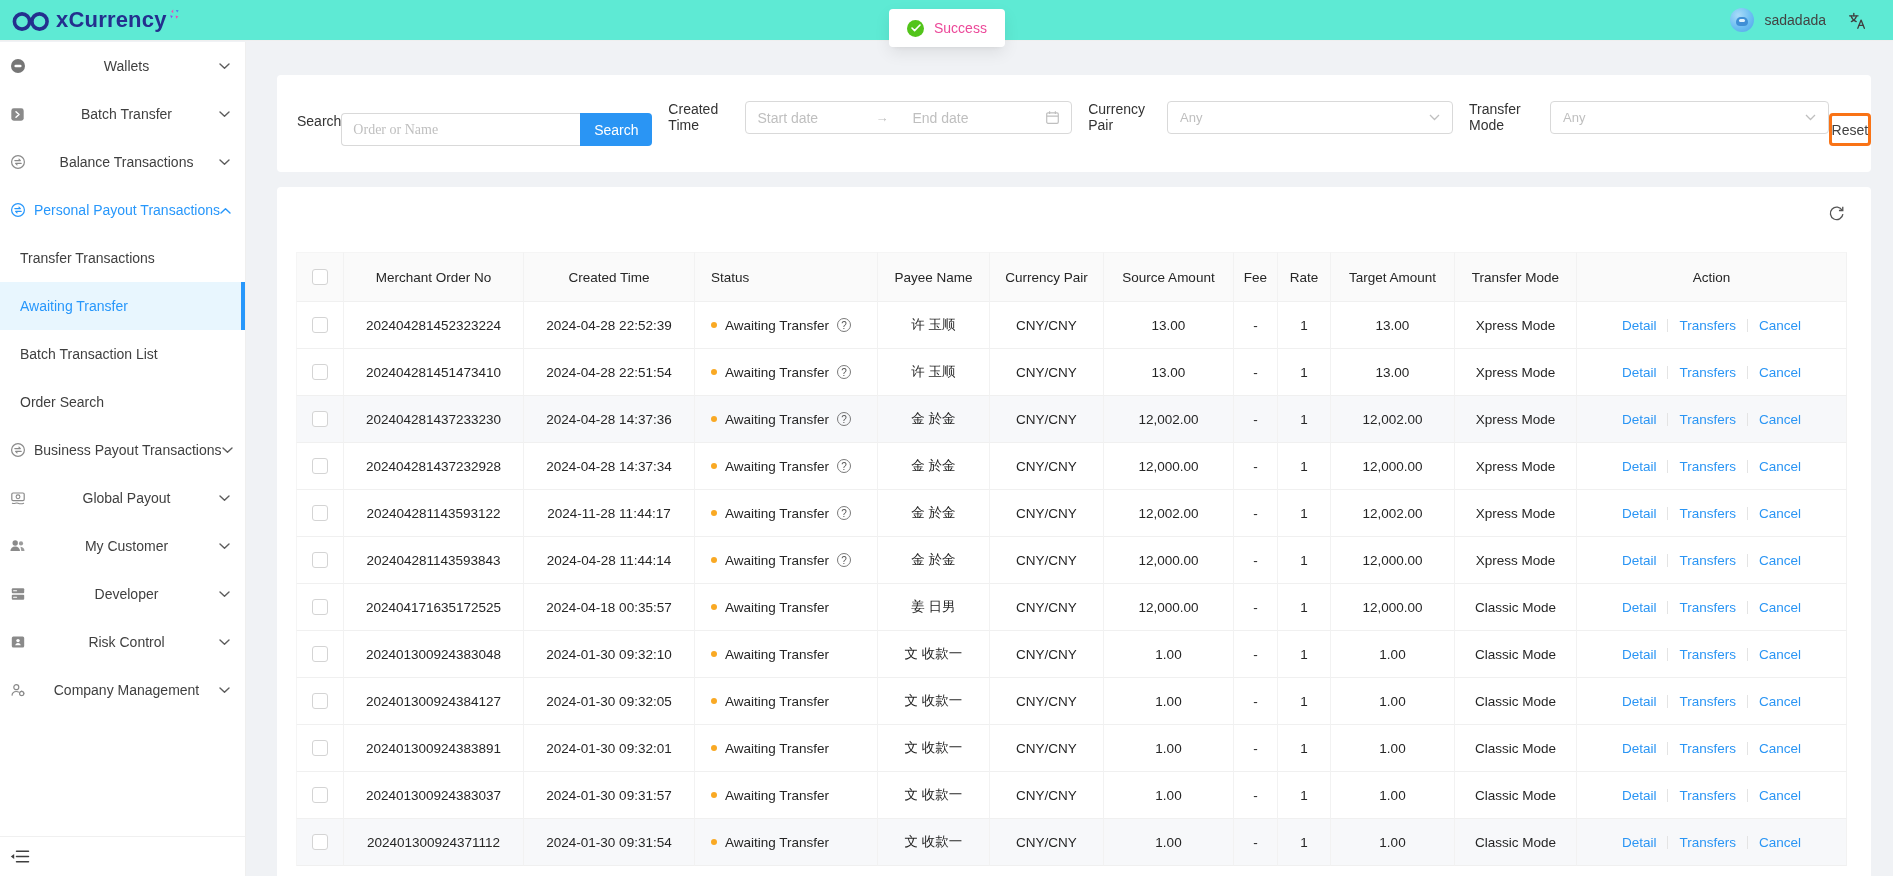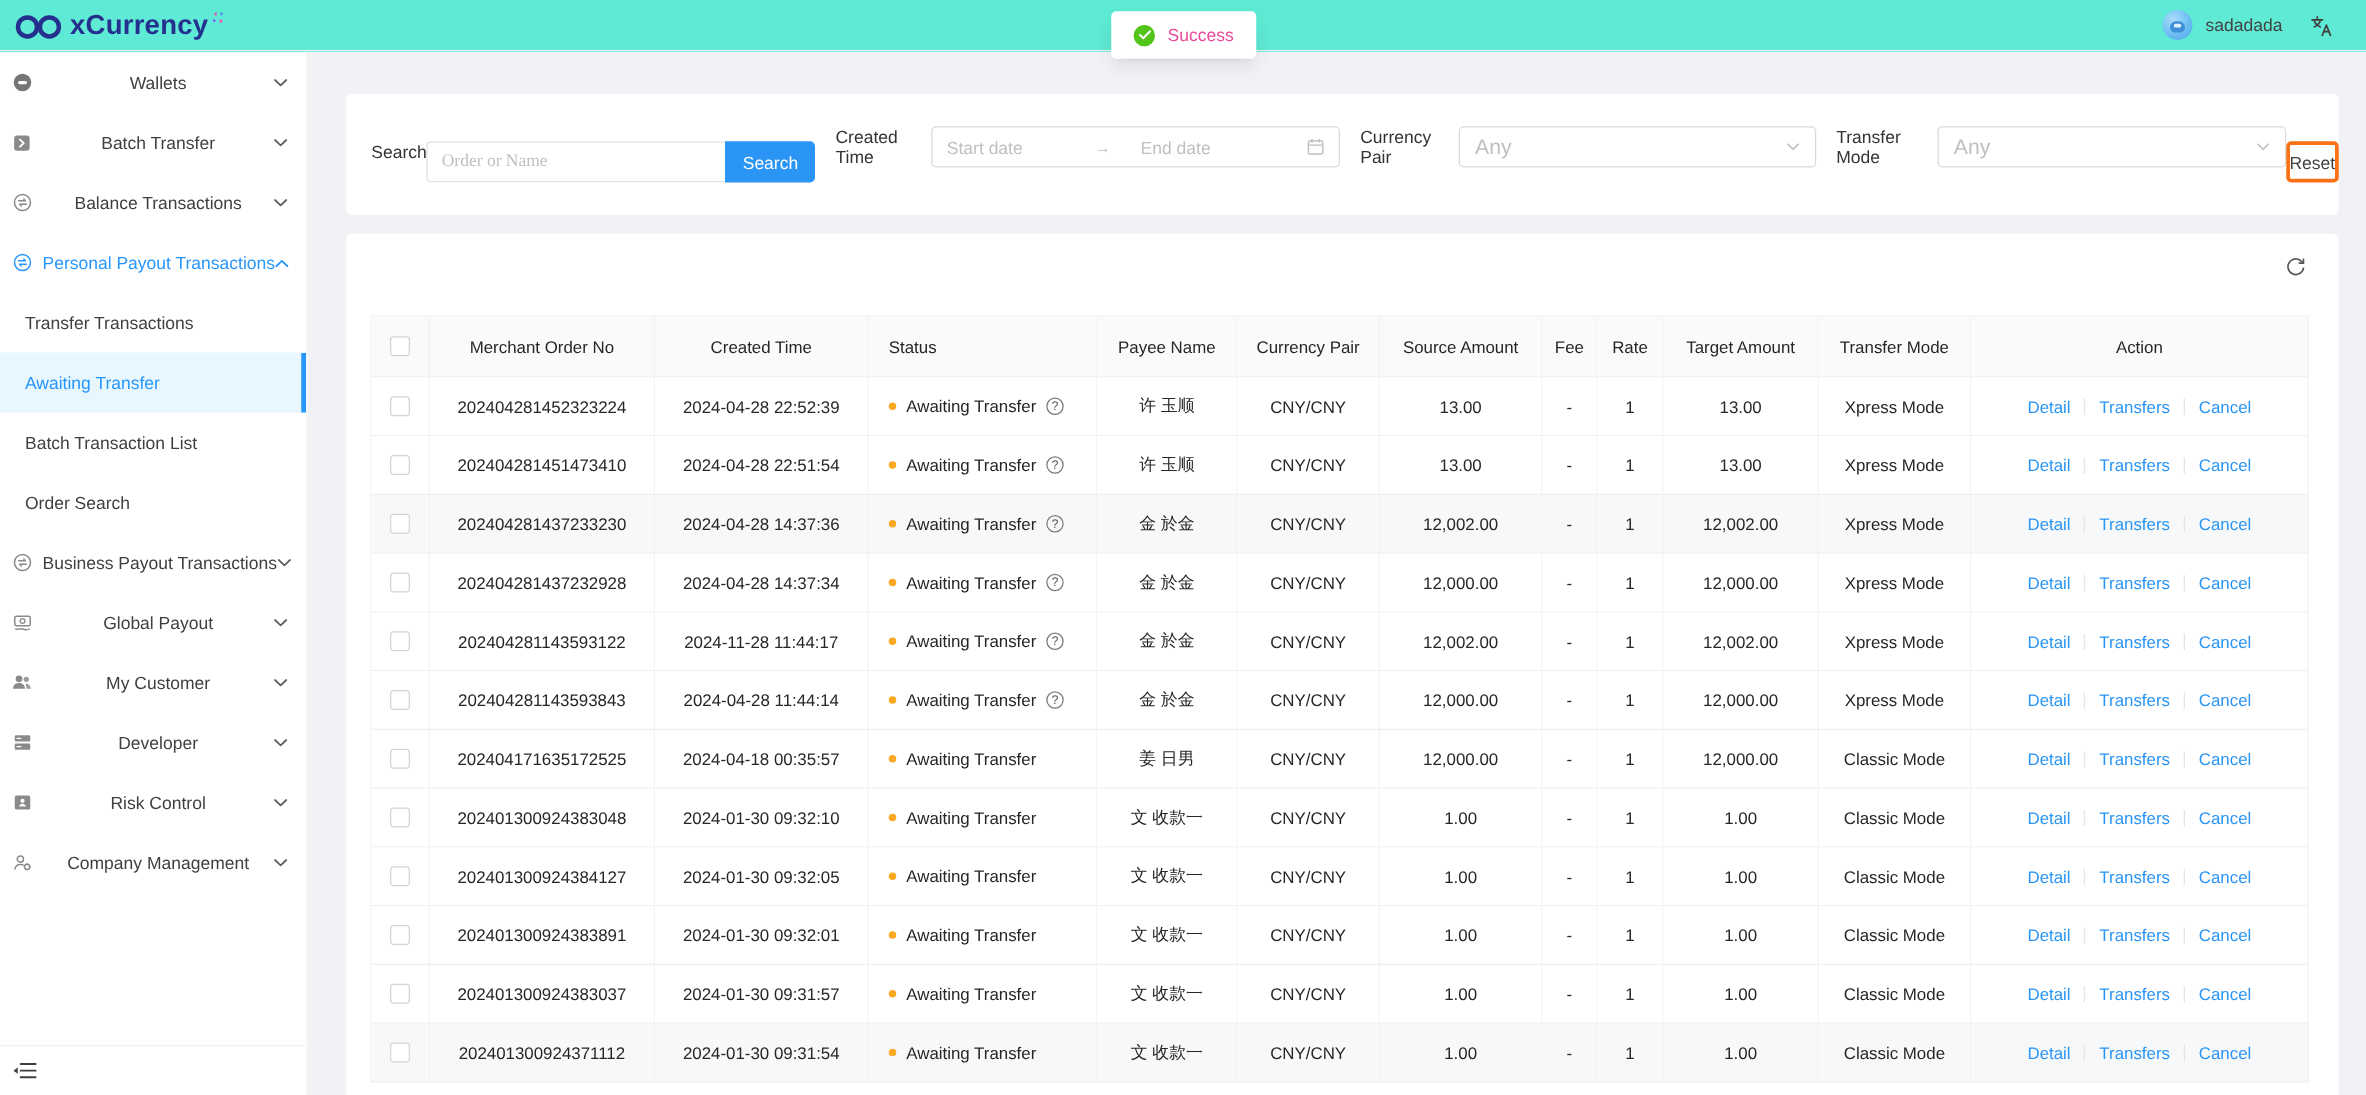--- a/index.html
+++ b/index.html
@@ -66,21 +66,21 @@
   .search-btn { width:72px; height:33px; background:#2a95f4; color:#fff; font-size:14px;
                 border:none; border-radius:0 4px 4px 0; cursor:pointer; font-family:inherit; }
   .date-range { width:354px; border:1px solid #d9d9d9; border-radius:4px; align-items:center;
                 padding:0 11px; background:#fff; }
   .date-ph { font-size:14px; color:#bfbfbf; }
   .date-start { width:118px; }
   .date-arrow { color:#bfbfbf; font-size:13px; margin-right:24px; }
   .date-end { flex:1; }
   .select { width:308px; border:1px solid #d9d9d9; border-radius:4px; align-items:center;
             padding:0 12px; background:#fff; justify-content:space-between; }
-  .select .ph { font-size:17px; color:#bfbfbf; }
+  .select .ph { font-size:13px; color:#bfbfbf; }
   .reset-btn { margin-left:auto; width:66px; height:33px; background:#fff; border:3px solid #f97316;
                border-radius:4px; font-size:14px; color:#404040; cursor:pointer; font-family:inherit; }
 
   
   .table-card { margin:15px 22px 0 30px; background:#fff; border-radius:4px;
                 padding:18px 24px 0 19px; height:760px; }
   .refresh-row { display:flex; justify-content:flex-end; padding-right:2px; margin-bottom:29px; }
   .refresh-btn { width:18px; height:18px; color:#555; cursor:pointer; background:none; border:none; padding:0; }
 
   table { border-collapse:separate; border-spacing:0; table-layout:fixed; width:1551px; font-size:13.5px; }

